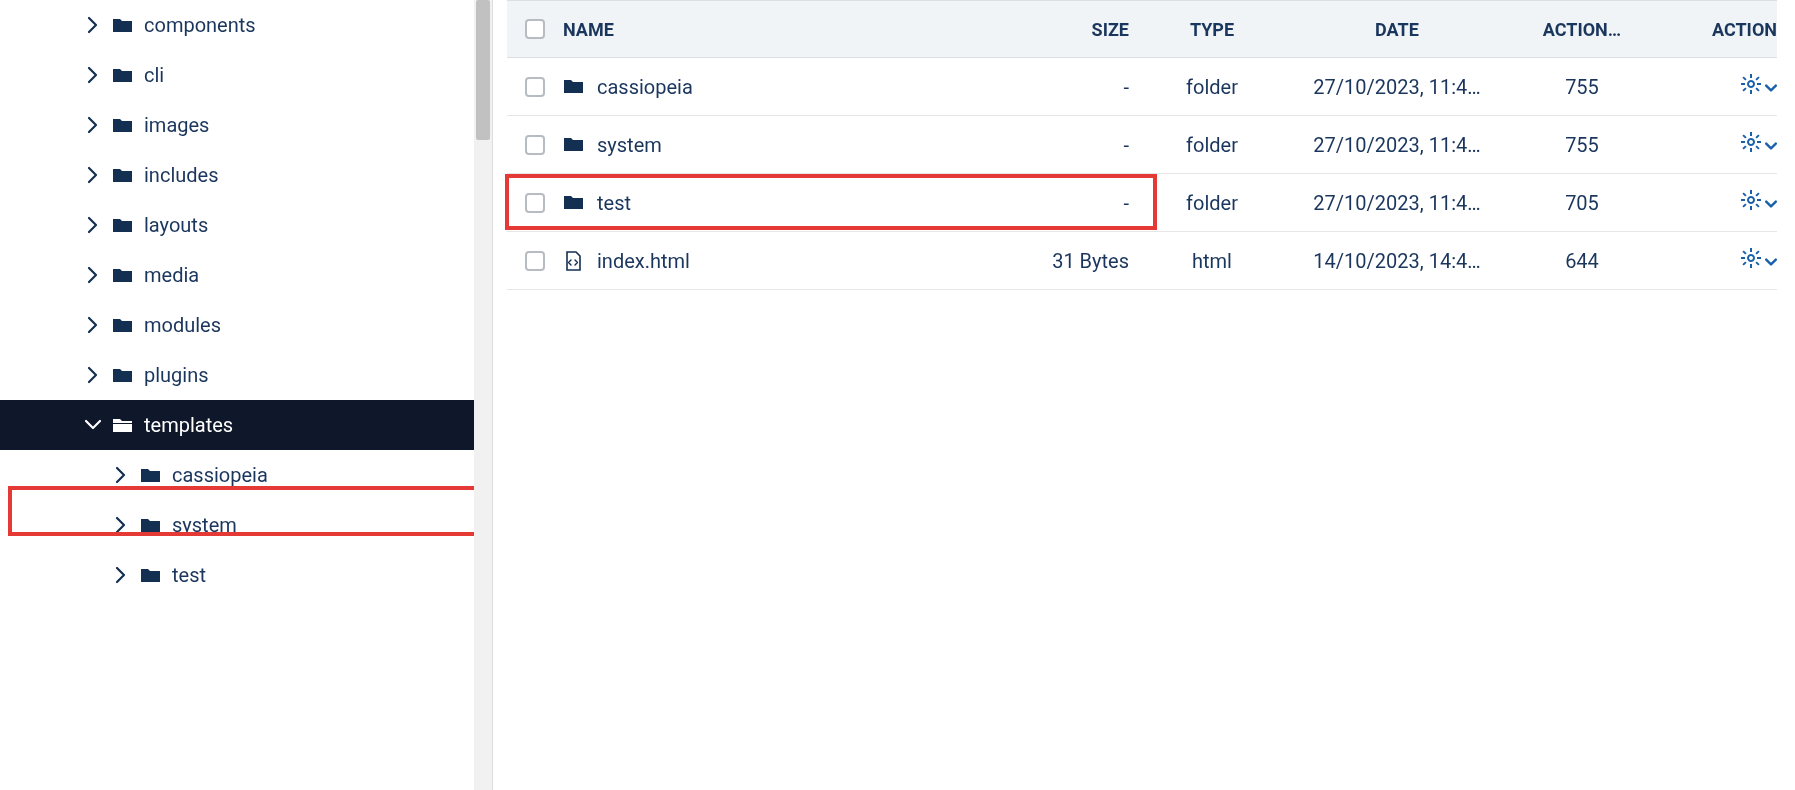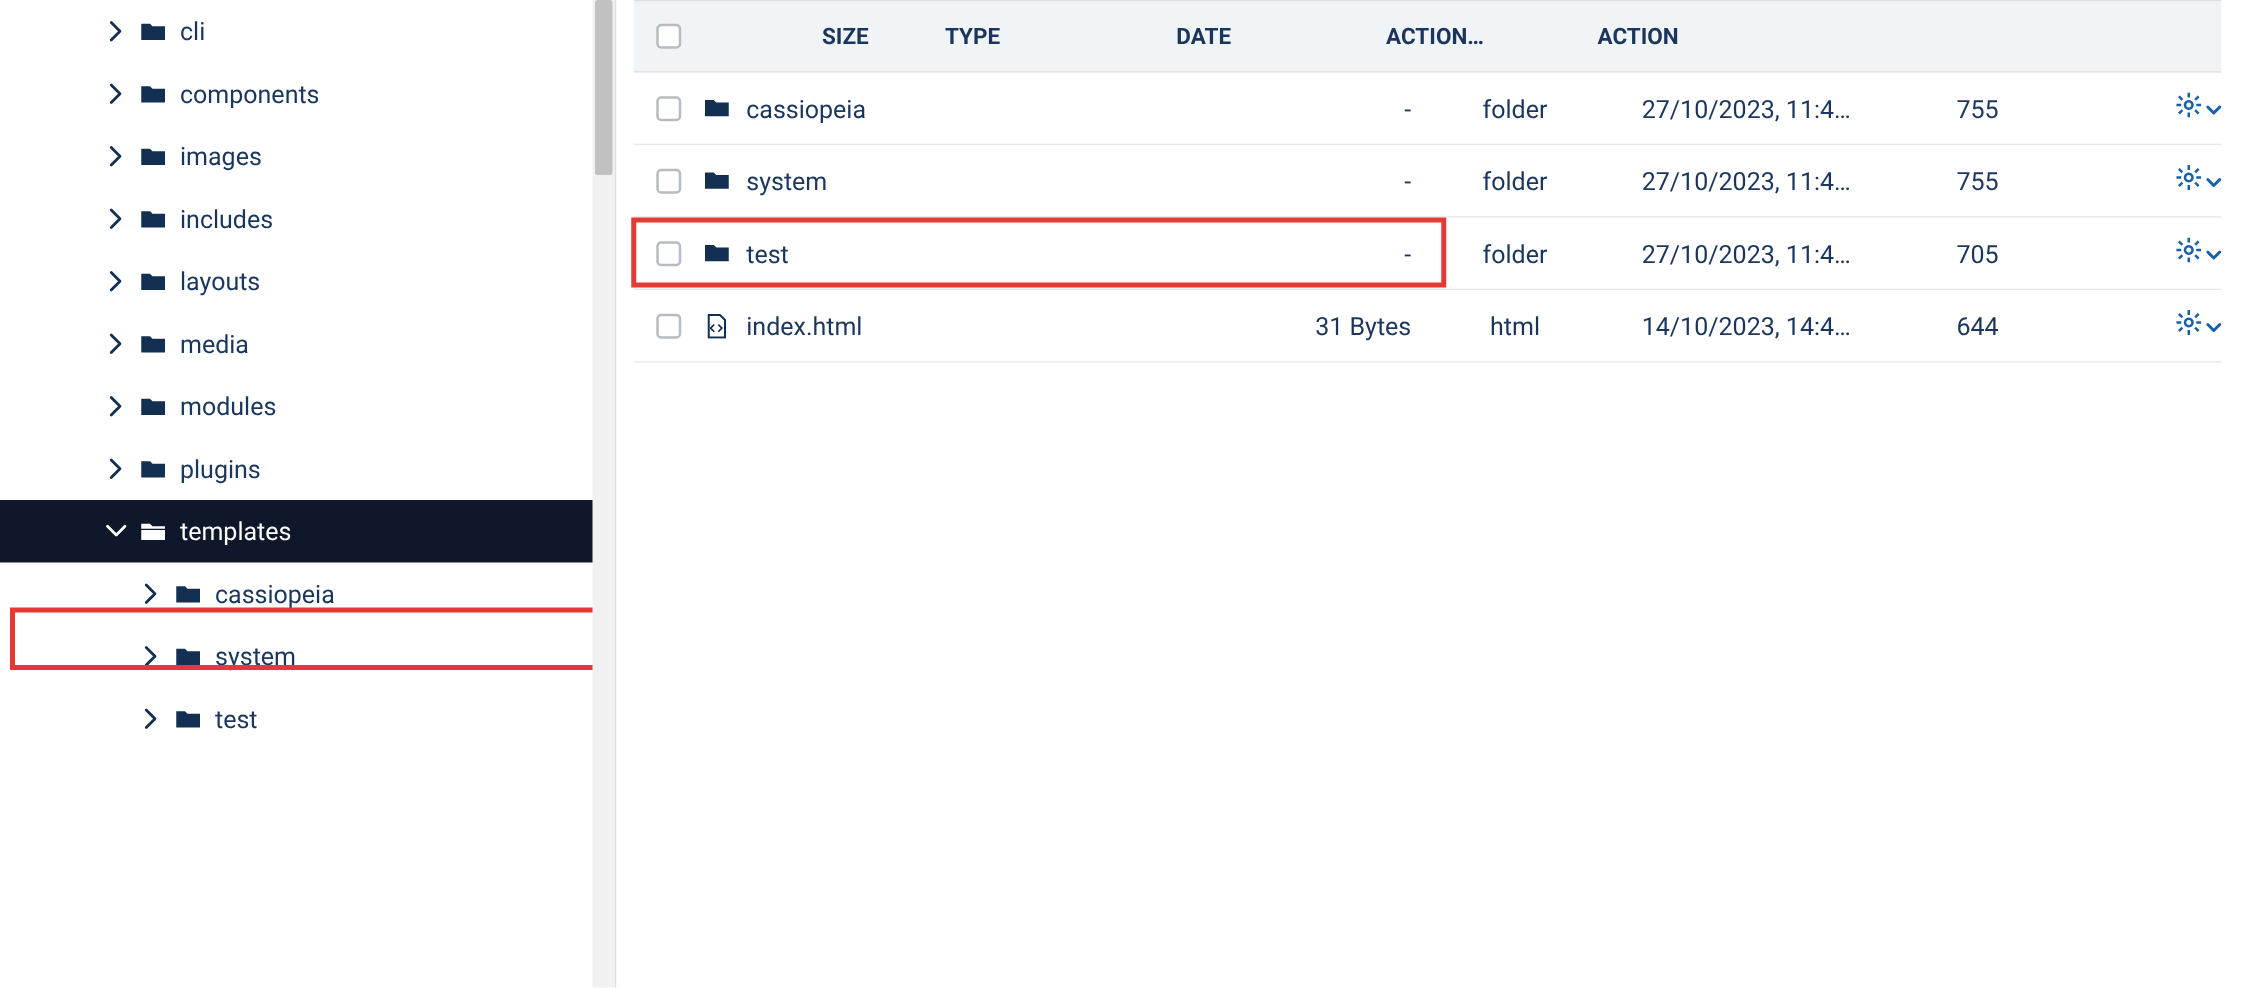--- a/index.html
+++ b/index.html
@@ -187,34 +187,34 @@
         <span class="chevron">
           <svg width="18" height="18" viewBox="0 0 18 18">
             <use href="#chev-right"></use>
           </svg>
         </span>
         <span class="folder-svg">
           <svg width="22" height="18" viewBox="0 0 22 18" style="color:#132f51">
             <use href="#folder-closed"></use>
           </svg>
         </span>
+        <span>components</span>
+      </div>
+      <div class="tree-item">
+        <span class="chevron">
+          <svg width="18" height="18" viewBox="0 0 18 18">
+            <use href="#chev-right"></use>
+          </svg>
+        </span>
+        <span class="folder-svg">
+          <svg width="22" height="18" viewBox="0 0 22 18" style="color:#132f51">
+            <use href="#folder-closed"></use>
+          </svg>
+        </span>
         <span>cli</span>
-      </div>
-      <div class="tree-item">
-        <span class="chevron">
-          <svg width="18" height="18" viewBox="0 0 18 18">
-            <use href="#chev-right"></use>
-          </svg>
-        </span>
-        <span class="folder-svg">
-          <svg width="22" height="18" viewBox="0 0 22 18" style="color:#132f51">
-            <use href="#folder-closed"></use>
-          </svg>
-        </span>
-        <span>components</span>
       </div>
       <div class="tree-item">
         <span class="chevron">
           <svg width="18" height="18" viewBox="0 0 18 18">
             <use href="#chev-right"></use>
           </svg>
         </span>
         <span class="folder-svg">
           <svg width="22" height="18" viewBox="0 0 22 18" style="color:#132f51">
             <use href="#folder-closed"></use>
@@ -344,20 +344,21 @@
   <div class="scrollbar">
     <div class="scroll-thumb"></div>
   </div>
 </div>
 
 <div class="main">
   <div class="table-header">
     <div class="col check">
       <span class="checkbox"></span>
     </div>
+    <div class="col name">NAME</div>
     <div class="col size">SIZE</div>
     <div class="col type">TYPE</div>
     <div class="col date">DATE</div>
     <div class="col permis">ACTION…</div>
     <div class="col action">ACTION</div>
   </div>
   <div class="table-body" id="table-body">
       <div class="table-row">
         <div class="col check">
           <span class="checkbox"></span>

